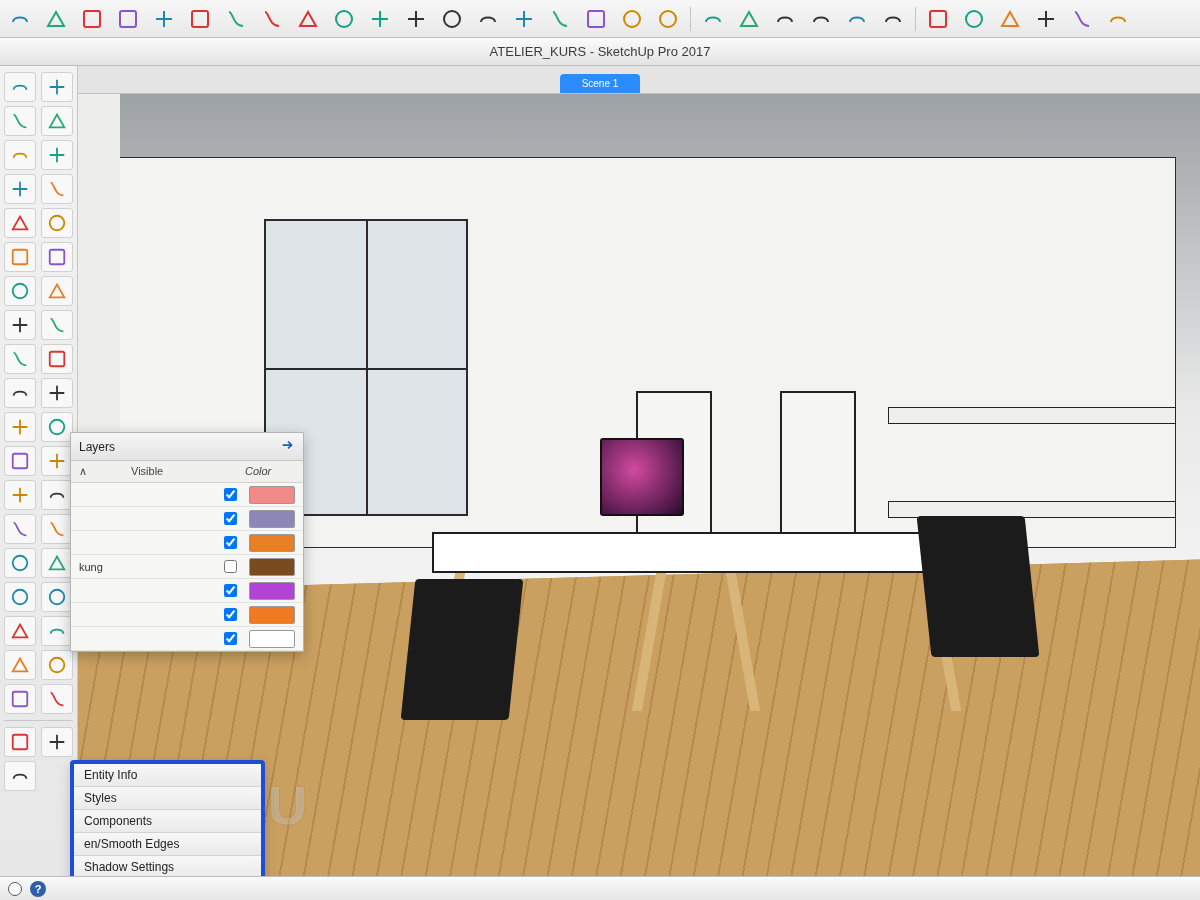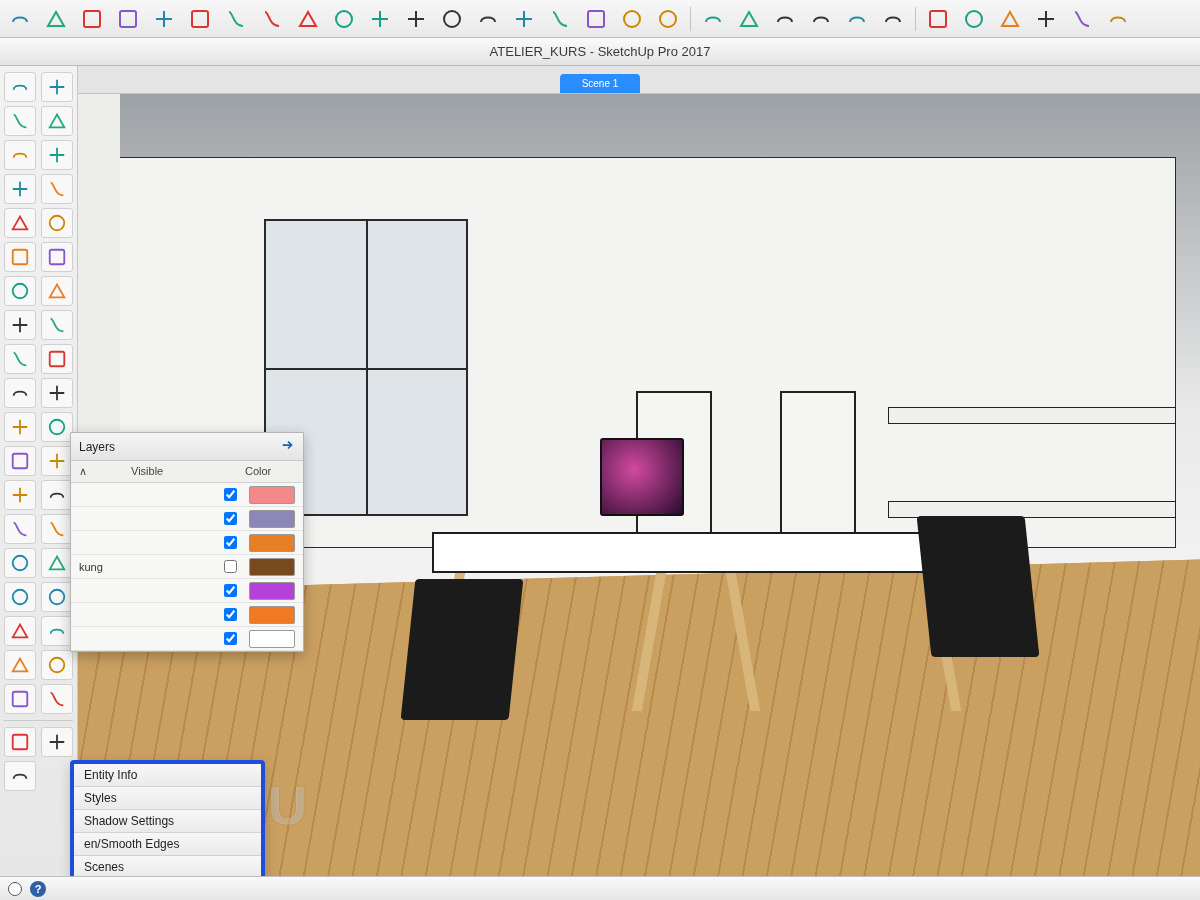--- a/index.html
+++ b/index.html
@@ -185,21 +185,21 @@
   }
   .layers-panel .arrow-ic { width:14px; height:14px; }
   .layers-panel .cols {
     display:flex; padding:4px 8px;
     border-bottom:1px solid #d3d3d3;
     background:#f0f0ee;
     font-size:11px; color:#444;
   }
   .layers-panel .cols .c1 { width:20px; }
   .layers-panel .cols .c2 { flex:1;margin-left:32px; }
-  .layers-panel .cols .c3 { width:50px; }
+  .layers-panel .cols .c3 { width:50px;font-style:italic; }
   .layers-panel .row {
     display:flex; align-items:center;
     padding:2px 8px; height:24px;
     border-bottom:1px solid #e2e2e0;
   }
   .layers-panel .row .name { flex:1; font-size:11px; color:#333; overflow:hidden; white-space:nowrap; }
   .layers-panel .row input[type=checkbox]{ margin: 0 12px 0 4px; }
   .layers-panel .row .sw {
     width:46px; height:18px; border-radius:2px;
   }
@@ -700,21 +700,22 @@
         <span class="name"></span>
         <input type="checkbox" checked="" style="">
         <span class="sw" style="background:#ffffff;border:1px solid #999"></span>
       </div>
     </div>
 </div>
 
 <div class="tray" id="tray">
     <div class="sec">Entity Info</div>
     <div class="sec">Styles</div>
+    <div class="sec">Components</div>
+    <div class="sec">en/Smooth Edges</div>
     <div class="sec">Shadow Settings</div>
-    <div class="sec">en/Smooth Edges</div>
     <div class="sec">Scenes</div>
   </div>
 
 <div class="statusbar">
   <span class="dot"></span>
   <span class="q">?</span>
 </div>
 
 </body></html>

